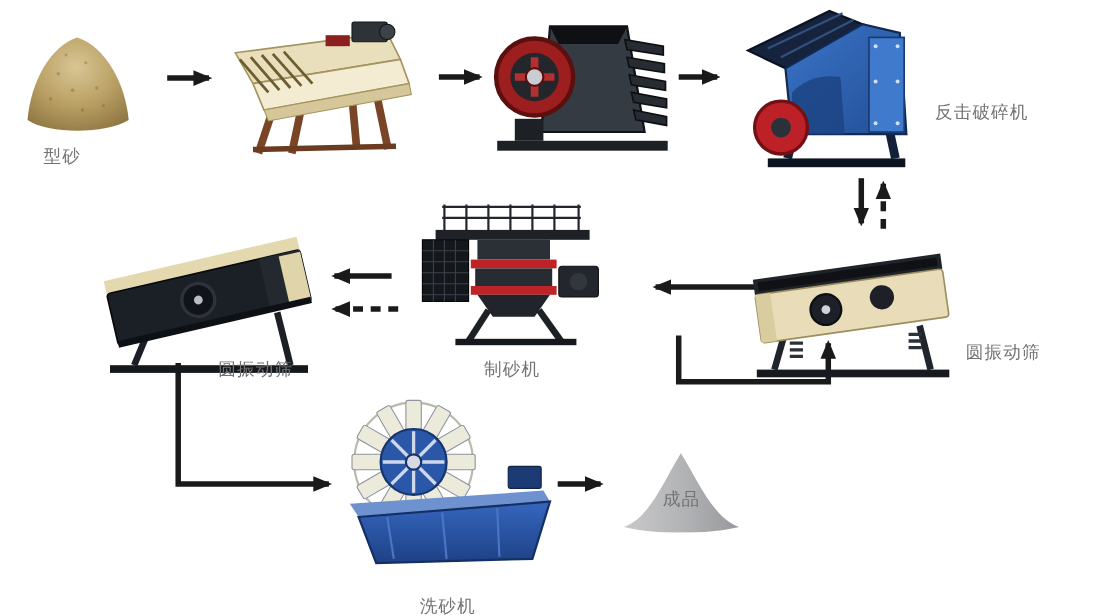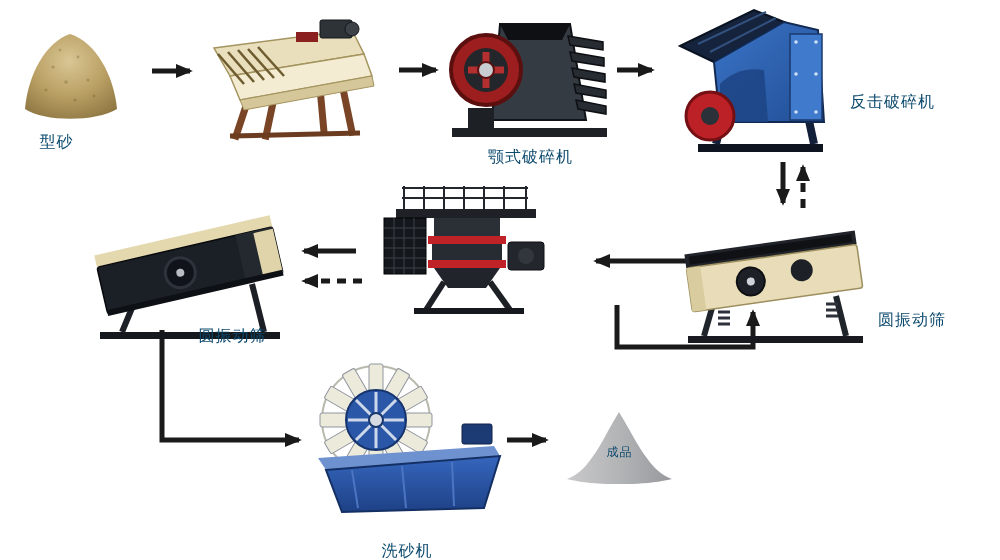--- a/index.html
+++ b/index.html
@@ -2,23 +2,23 @@
 <html><head>
 <meta charset="utf-8">
 <style>
   * { margin:0; padding:0; box-sizing:border-box; }
   html,body { width:1000px; height:560px; }
   body { background:#ffffff; font-family:"Liberation Sans","DejaVu Sans",sans-serif; overflow:hidden; }
   .canvas { position:relative; width:1000px; height:560px; background:#ffffff; }
   .arrows { position:absolute; left:0; top:0; }
   .node { position:absolute; }
   .node svg { display:block; width:100%; height:100%; }
-  .lbl { position:absolute; font-size:16px; color:#0c4a6e; text-align:center; letter-spacing:1px; white-space:nowrap; }
+  .lbl { position:absolute; font-size:16px; color:#737373; text-align:center; letter-spacing:1px; white-space:nowrap; }
   .lbl.align-left { text-align:left; }
-  .lbl.big { font-size:12px; }
+  .lbl.big { font-size:16px; }
 </style>
 </head>
 <body>
 
 <div class="canvas">
 
   <svg class="arrows" width="1000" height="560" viewBox="0 0 1000 560">
     <defs>
       <marker id="ah" viewBox="0 0 12 10" refX="10" refY="5" markerWidth="17" markerHeight="15" orient="auto" markerUnits="userSpaceOnUse">
         <path d="M0,0 L12,5 L0,10 Z" fill="#1a1a1a"></path>
@@ -277,20 +277,20 @@
           <stop offset="0" stop-color="#c9c9cb"></stop>
             <stop offset="0.5" stop-color="#b3b4b6"></stop>
             <stop offset="1" stop-color="#97989b"></stop>
         </linearGradient>
       </defs>
       <path d="M5,77 C28,70 42,34 57,10 C72,34 87,70 110,77 C82,84 32,84 5,77 Z" fill="url(#gCone)"></path>
     </svg>
   </figure>
 
   <div class="lbl" style="left:4px;  top:132px; width:105px;">型砂</div>
-  <div class="lbl" style="left:448px; top:147px; width:165px;">颚式破碎机</div>
   <div class="lbl align-left" style="left:850px; top:92px;  width:130px;">反击破碎机</div>
   <div class="lbl align-left" style="left:878px; top:310px; width:120px;">圆振动筛</div>
+  <div class="lbl" style="left:368px; top:326px; width:195px;">制砂机</div>
   <div class="lbl" style="left:135px; top:326px; width:195px;">圆振动筛</div>
   <div class="lbl" style="left:312px; top:520px; width:190px;margin-top:21px;">洗砂机</div>
   <div class="lbl big" style="left:562px; top:444px; width:115px;">成品</div>
 
 </div>
 
 </body></html>

